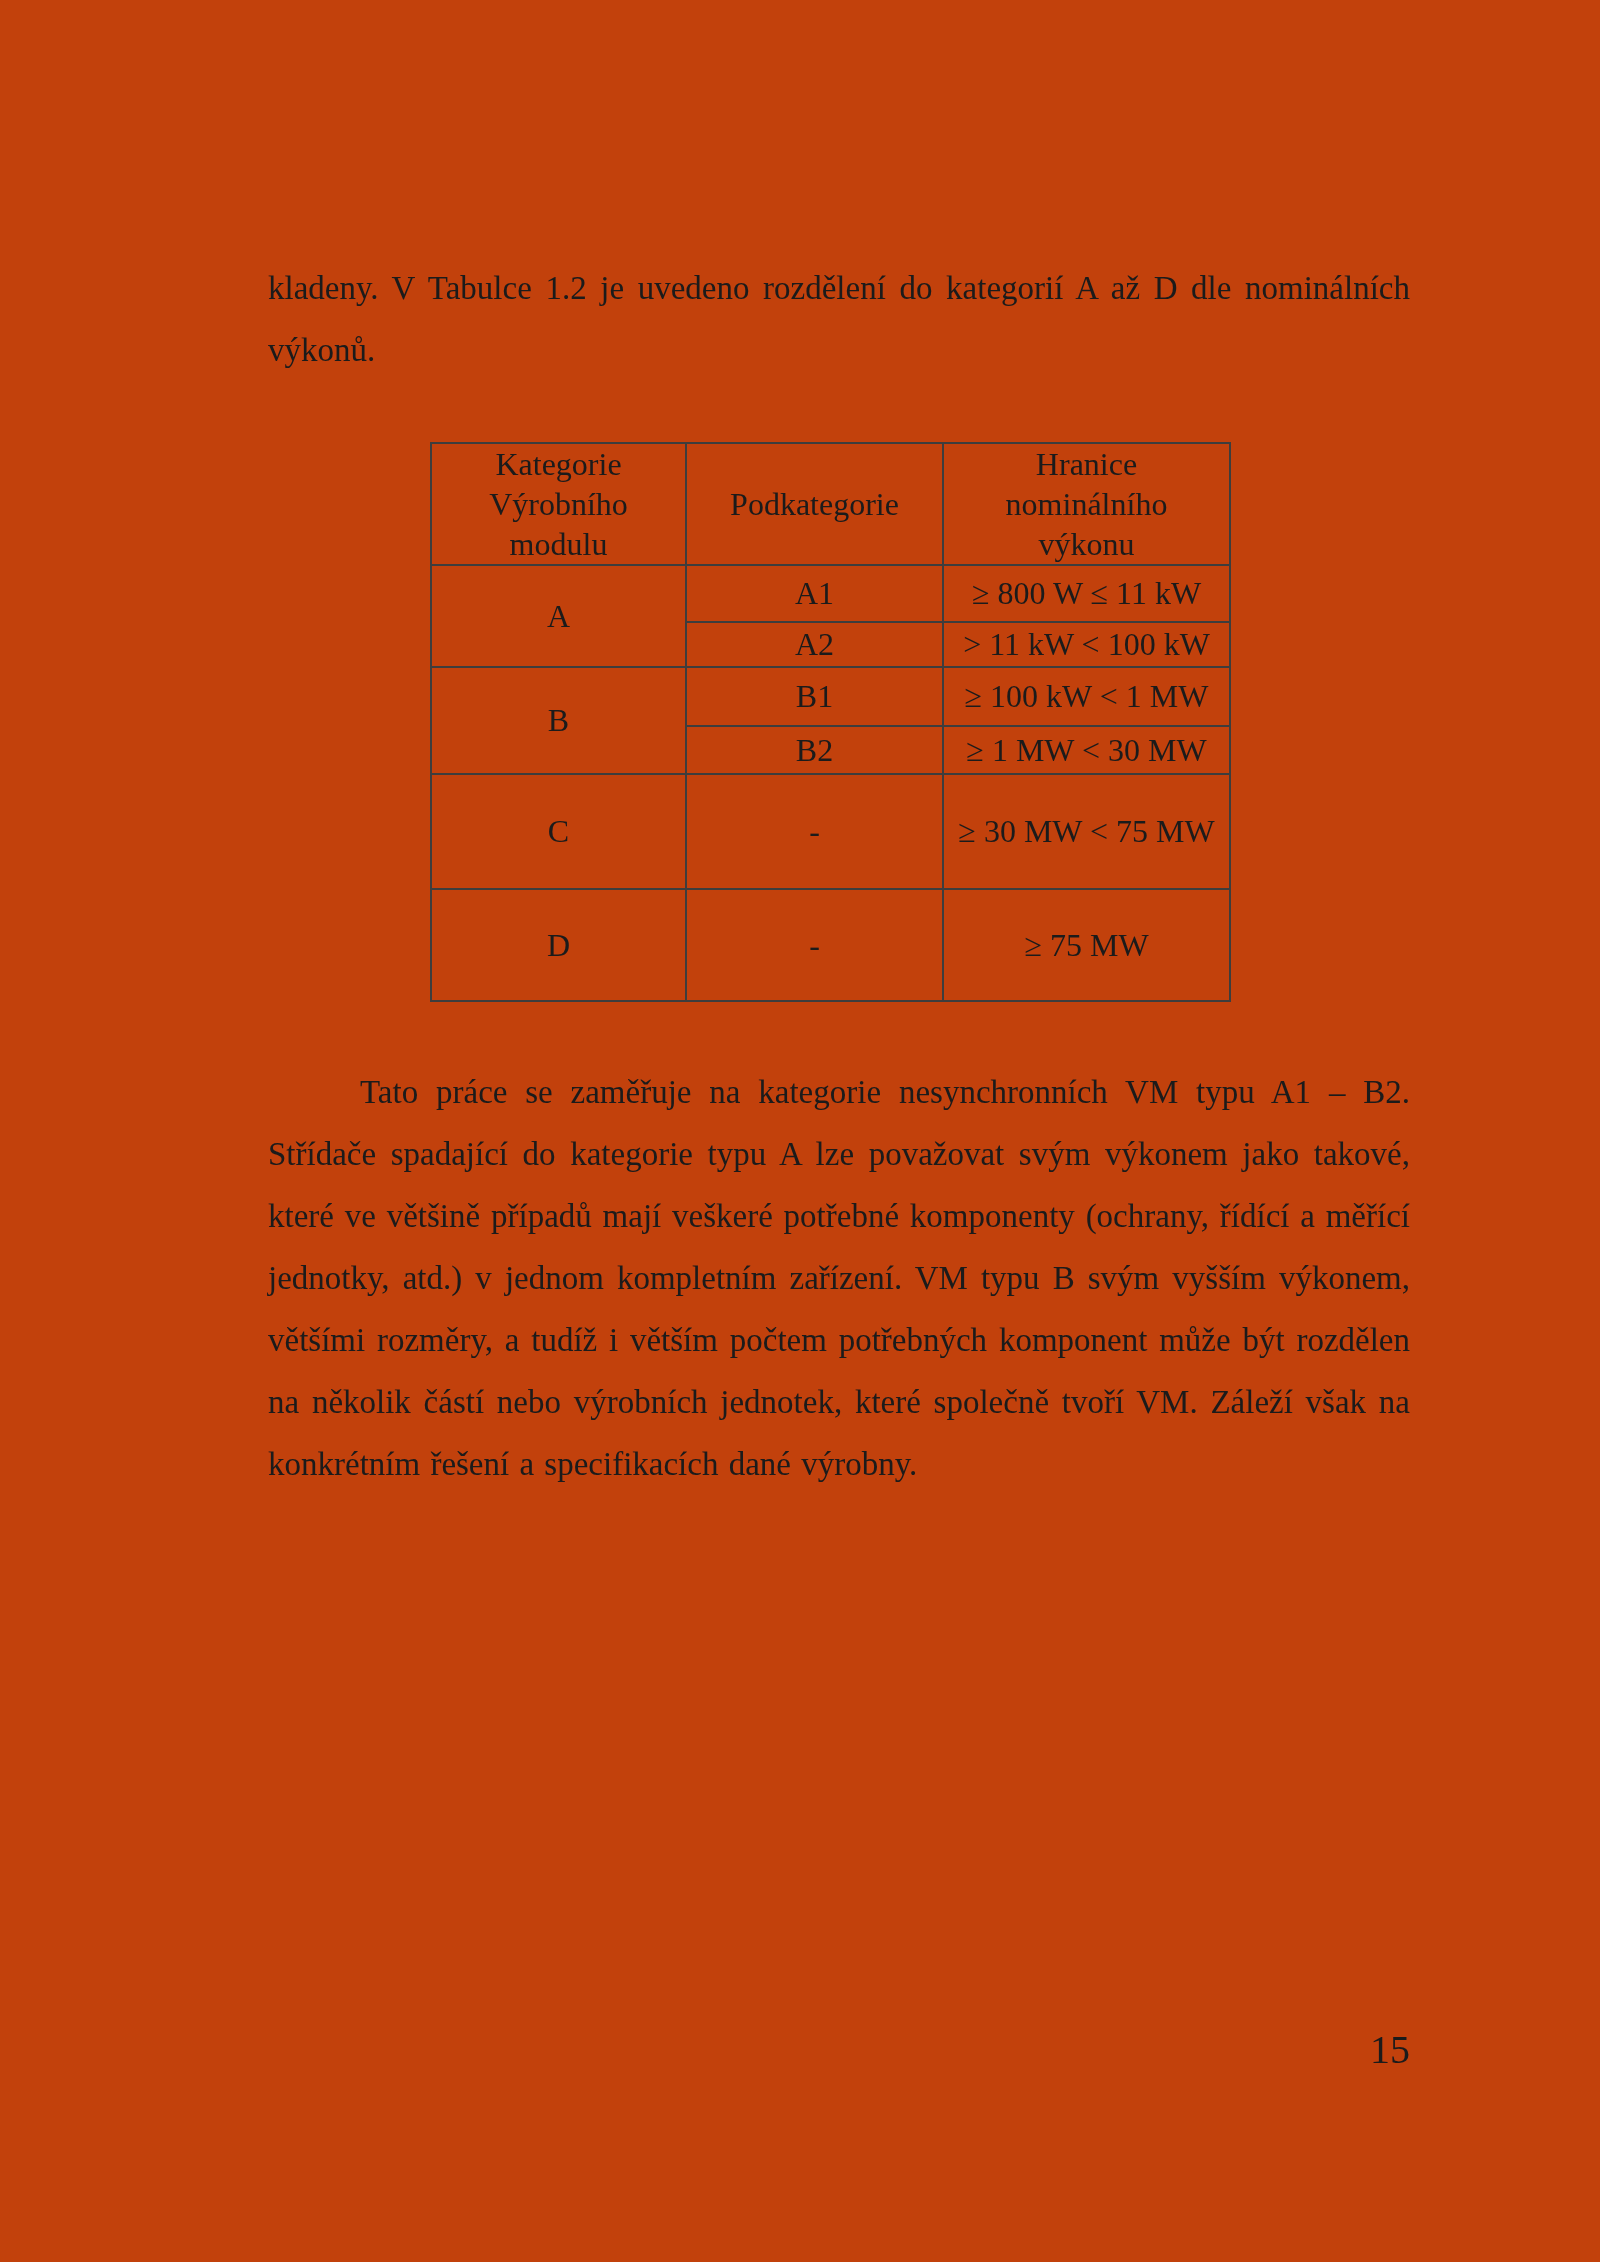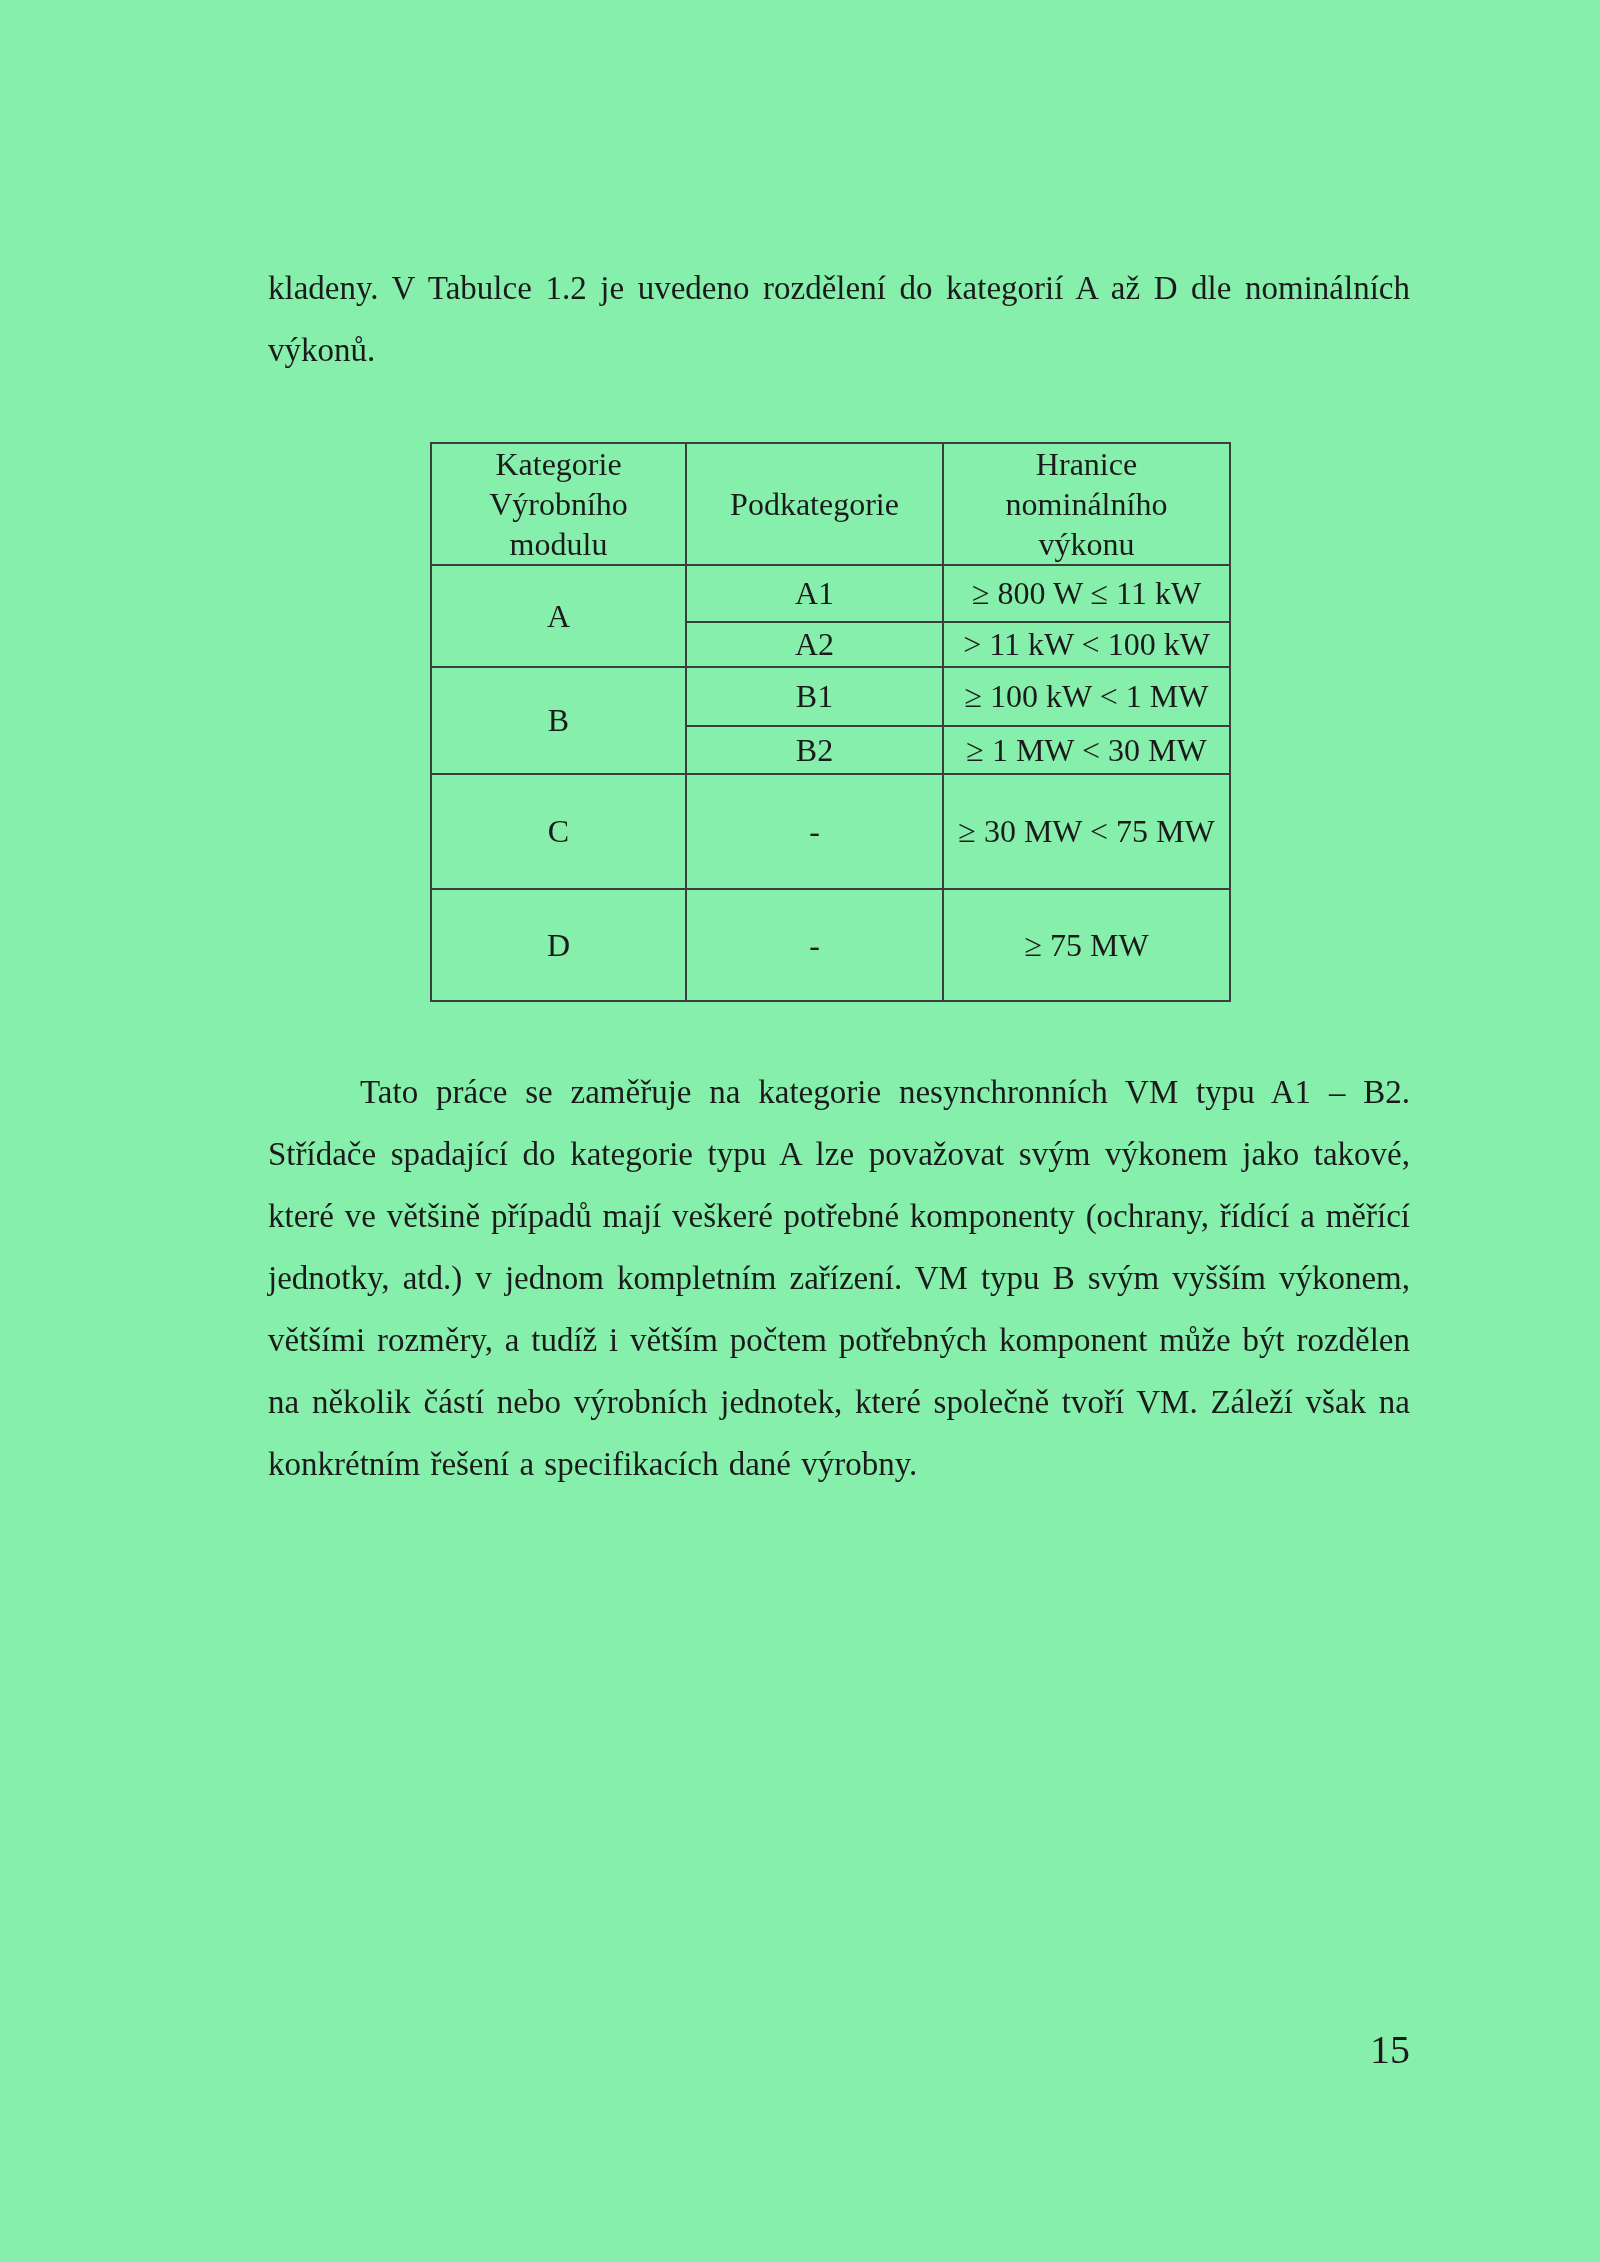--- a/index.html
+++ b/index.html
@@ -4,21 +4,21 @@
 <style>
   html, body {
     margin: 0;
     padding: 0;
     background: #ffffff;
   }
   .page {
     position: relative;
     width: 1600px;
     height: 2262px;
-    background: #86efac;
+    background: #c2410c;
     font-family: "Liberation Serif", "DejaVu Serif", serif;
     color: #1b1b1b;
     overflow: hidden;
   }
   .para {
     position: absolute;
     left: 268px;
     width: 1142px;
     font-size: 33px;
     line-height: 62px;

